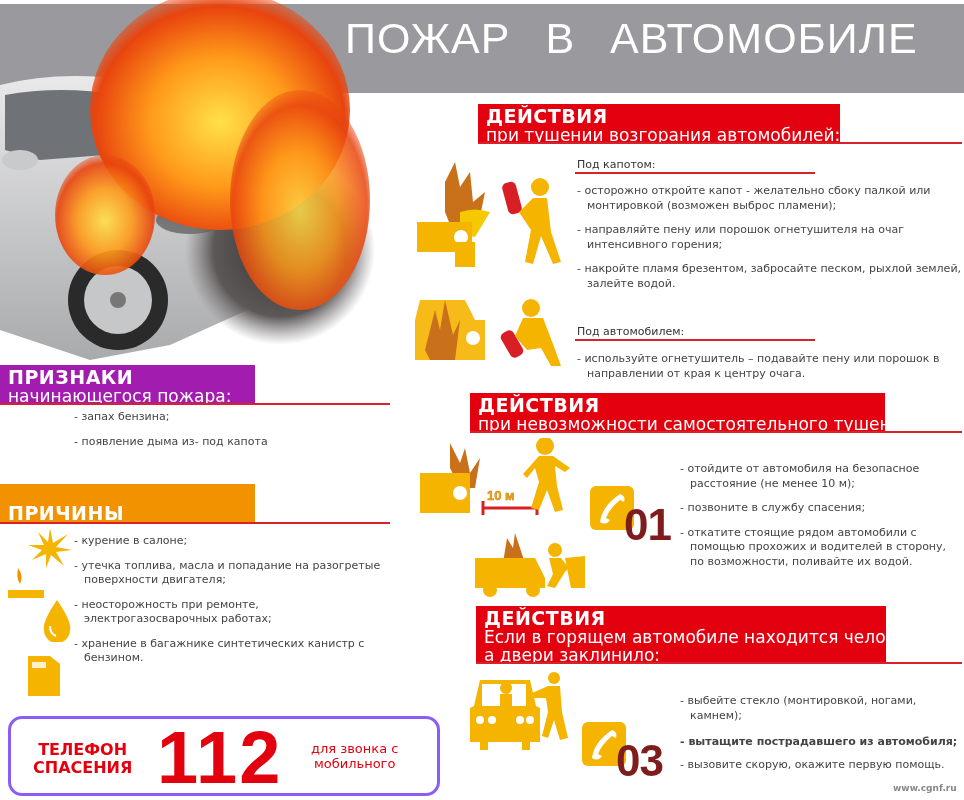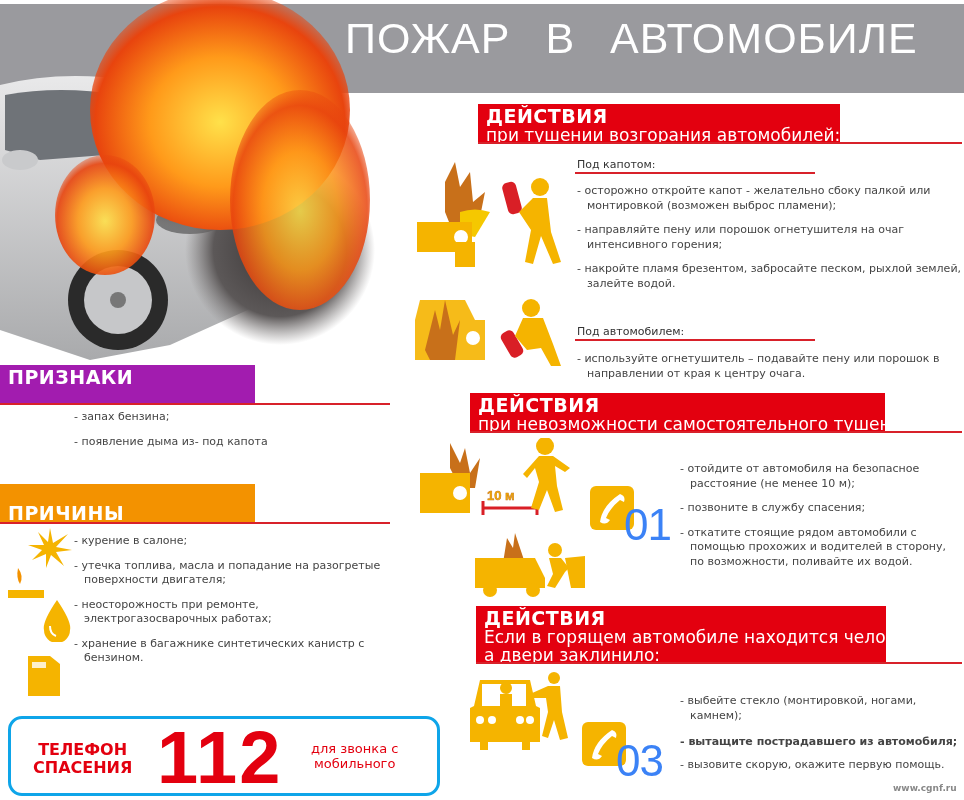--- a/index.html
+++ b/index.html
@@ -19,26 +19,26 @@
 
   .hdr-gray { left: 0; top: 365px; width: 255px; height: 40px; background: #a21caf; }
   .hdr-orange { left: 0; top: 484px; width: 255px; height: 40px; background: #f39200; }
   .hdr-red { background: #e3000f; }
 
   .list { position: absolute; font-size: 11px; color: #444; line-height: 14.5px; }
   .list .it { margin-bottom: 10px; padding-left: 10px; text-indent: -10px; }
 
   .sub { position: absolute; font-size: 11px; font-weight: normal; color: #333; }
 
-  .phone-box { position: absolute; left: 8px; top: 716px; width: 432px; height: 80px; border: 3px solid #0ea5e9; border-radius: 14px; }
+  .phone-box { position: absolute; left: 8px; top: 716px; width: 432px; height: 80px; border: 3px solid #8b5cf6; border-radius: 14px; }
   .phone-lbl { position: absolute; left: 22px; top: 22px; font-weight: bold; font-size: 16px; color: #e3000f; text-align: center; line-height: 18px; }
   .phone-num { position: absolute; left: 146px; top: -4px; font-weight: bold; font-size: 74px; color: #e3000f; font-family: "Liberation Sans", sans-serif; letter-spacing: 2px; }
   .phone-note { position: absolute; left: 300px; top: 22px; font-size: 13px; color: #e3000f; text-align: center; line-height: 15px; }
 
-  .code { position: absolute; font-weight: normal; color: #3b82f6; font-family: "Liberation Sans", sans-serif; font-size: 44px; letter-spacing: -1px; }
+  .code { position: absolute; font-weight: bold; color: #7f1d1d; font-family: "Liberation Sans", sans-serif; font-size: 44px; letter-spacing: -1px; }
   .phone-icon { position: absolute; width: 44px; height: 44px; background: #f5b400; border-radius: 6px; }
 
   .site { position: absolute; left: 893px; top: 783px; font-size: 9px; color: #888; font-weight: bold; }
 </style>
 </head>
 <body>
 
 <div class="title-bar"></div>
 <div class="title-text">ПОЖАР В АВТОМОБИЛЕ</div>
 
@@ -72,20 +72,21 @@
   <ellipse cx="280" cy="250" rx="95" ry="95" fill="url(#smoke)"></ellipse>
   <ellipse cx="180" cy="180" rx="60" ry="50" fill="url(#smoke)" opacity="0.6"></ellipse>
 
   <ellipse cx="220" cy="110" rx="130" ry="120" fill="url(#fire)"></ellipse>
   <ellipse cx="300" cy="200" rx="70" ry="110" fill="url(#fire)" opacity="0.85"></ellipse>
   <ellipse cx="105" cy="215" rx="50" ry="60" fill="url(#fire)" opacity="0.9"></ellipse>
 </svg>
 
 <div class="hdr hdr-gray">
   <div class="h1" style="padding-top:3px">ПРИЗНАКИ</div>
+  <div class="h2">начинающегося пожара:</div>
 </div>
 <div class="uline" style="left:0;top:403px;width:390px;"></div>
 <div class="list" style="left:74px;top:410px;width:310px;">
   <div class="it">- запах бензина;</div>
   <div class="it">- появление дыма из- под капота</div>
 </div>
 
 <div class="hdr hdr-orange">
   <div class="h1" style="padding-top:20px">ПРИЧИНЫ</div>
   <div class="h2">возгорания автомобилей:</div>

